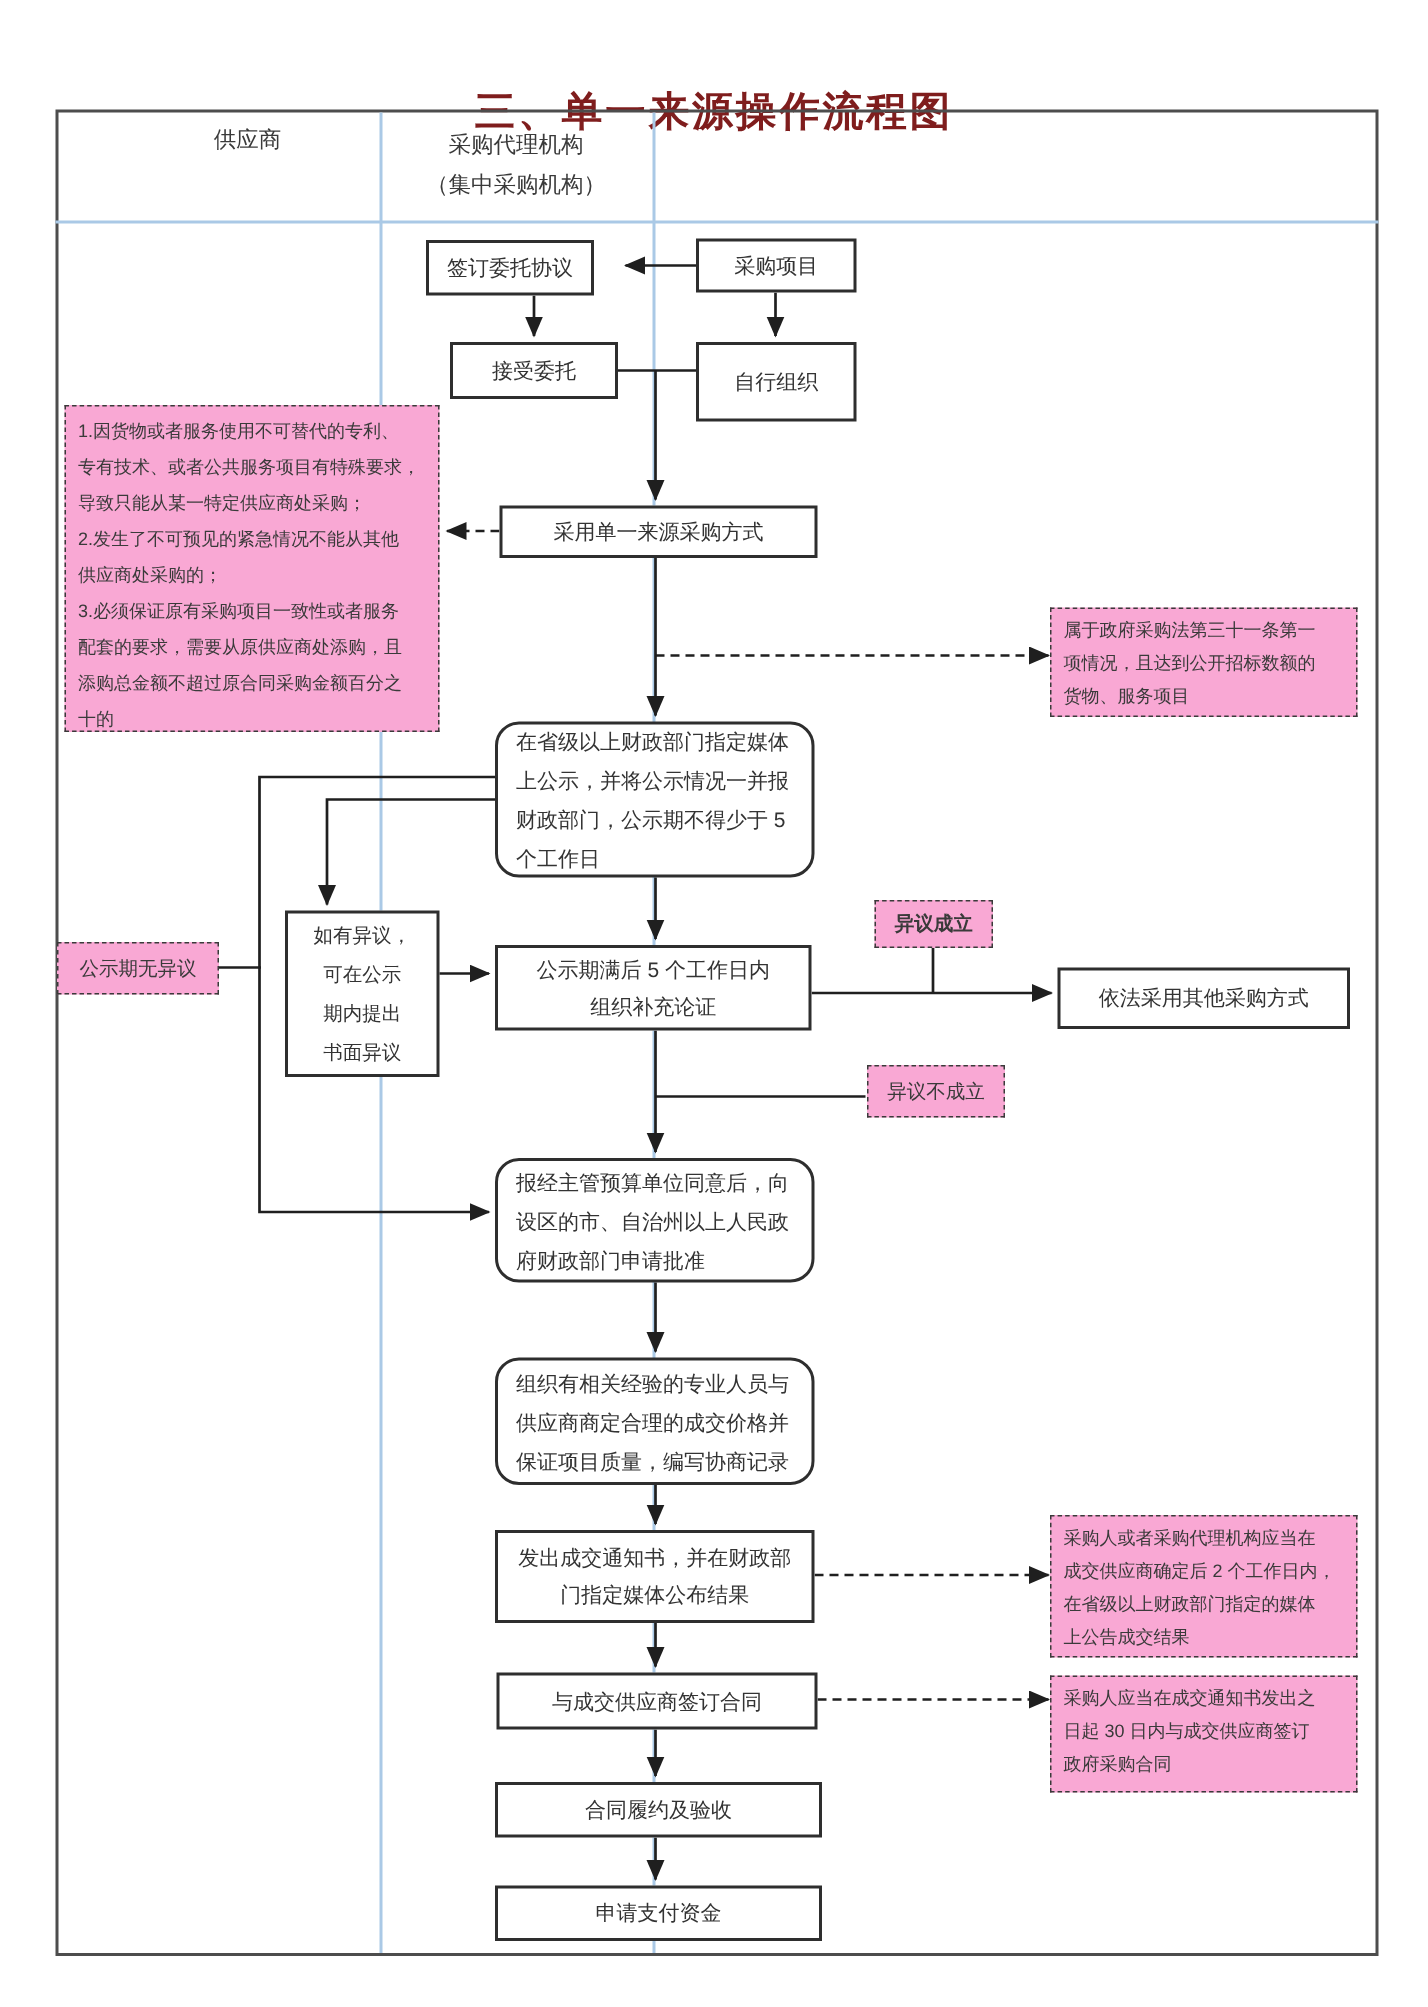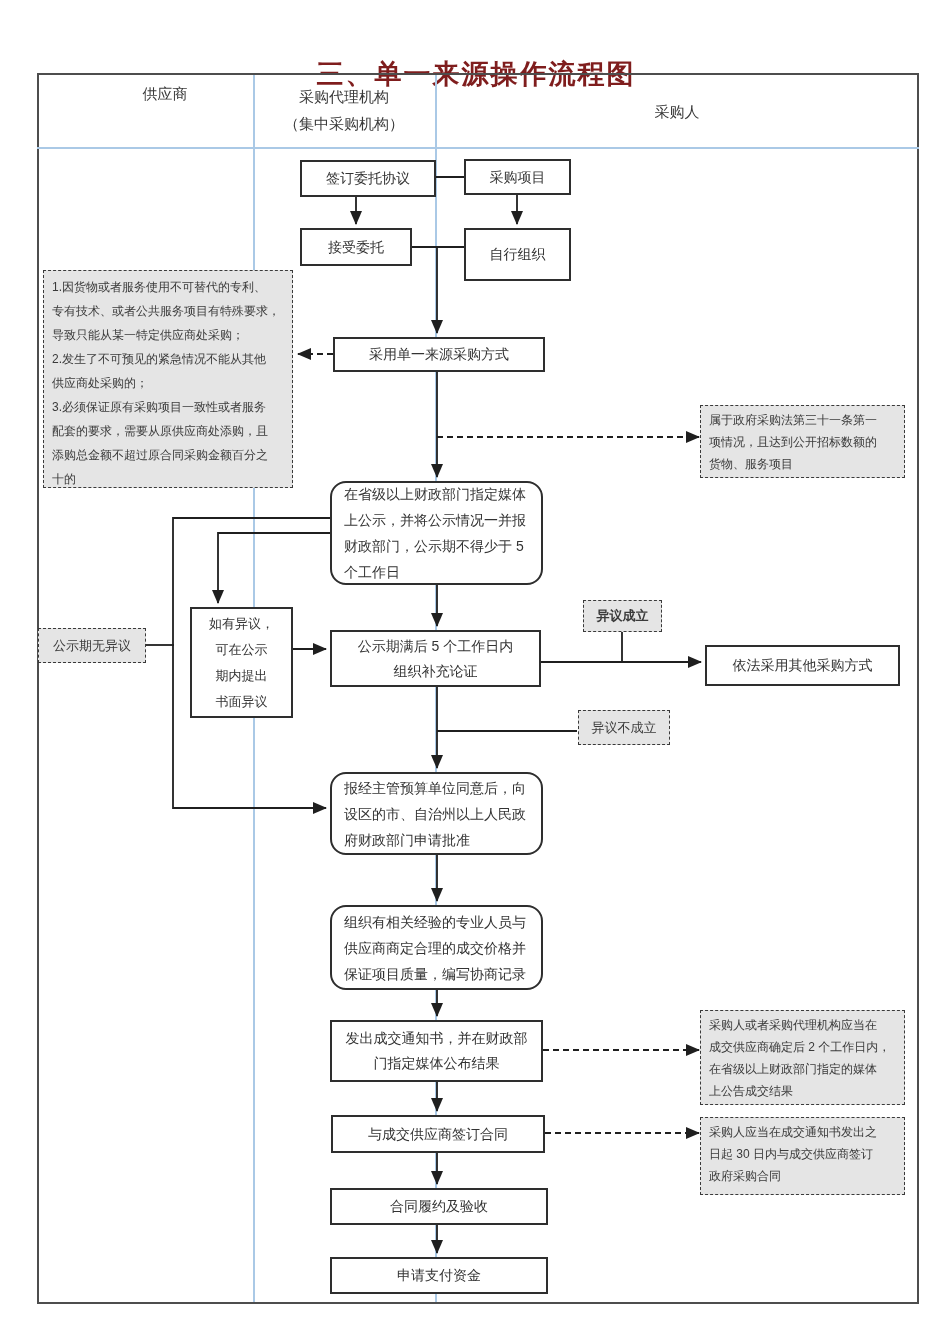--- a/index.html
+++ b/index.html
@@ -19,21 +19,21 @@
   .lane-divider{position:absolute;top:75px;width:2px;height:1227px;background:#aac9e6;}
   .header-sep{position:absolute;left:37px;top:147px;width:882px;height:2px;background:#aac9e6;}
   .lane-label{position:absolute;text-align:center;font-size:15px;color:#3a3a3a;white-space:pre-line;line-height:27px;}
   .node{
     position:absolute;box-sizing:border-box;background:#ffffff;
     border:2px solid #2e2e2e;display:flex;align-items:center;justify-content:center;
     text-align:center;font-size:14px;line-height:25px;white-space:pre-line;color:#333;
   }
   .node.align-left{justify-content:flex-start;text-align:left;padding-left:12px;line-height:26px;border-radius:16px;}
   .note{
-    position:absolute;box-sizing:border-box;background:#e5e5e5;
+    position:absolute;box-sizing:border-box;background:#f9a8d4;
     border:1px dashed #3a3a3a;font-size:12px;line-height:24px;
     white-space:pre-line;text-align:left;color:#3a3a3a;padding:4px 8px;
   }
   .note.small-note{line-height:22px;padding:3px 8px;}
   .note.tag{display:flex;align-items:center;justify-content:center;text-align:center;font-size:13px;padding:0;}
   svg.connectors{position:absolute;left:0;top:0;z-index:1;}
   .node,.note{z-index:2;}
   .lane-label{z-index:2;}
 </style>
 </head>
@@ -44,21 +44,20 @@
   <div class="title">三、单一来源操作流程图</div>
 
   <div class="frame"></div>
   <div class="lane-divider" style="left:253px;"></div>
   <div class="lane-divider" style="left:435px;"></div>
   <div class="header-sep"></div>
 
   <div class="lane-label" style="left:37px;top:80px;width:256px;text-align:center;">供应商</div>
   <div class="lane-label" style="left:253px;top:83px;width:182px;">采购代理机构
 （集中采购机构）</div>
-  <div class="lane-label" style="left:435px;top:98px;width:484px;">采购人</div>
 
   <svg class="connectors" width="952" height="1338">
     <defs>
       <marker id="arr" markerUnits="userSpaceOnUse" markerWidth="16" markerHeight="14" refX="13" refY="6" orient="auto">
         <path d="M0,0 L14,6 L0,12 Z" fill="#1f1f1f"></path>
       </marker>
     </defs>
     <g stroke="#1f1f1f" stroke-width="1.8" fill="none">
       <path d="M464,177 L417,177" marker-end="url(#arr)"></path>
       <path d="M356,197 L356,224" marker-end="url(#arr)"></path>
@@ -82,21 +81,21 @@
       <path d="M437,1225 L437,1253" marker-end="url(#arr)"></path>
     </g>
     <g stroke="#1f1f1f" stroke-width="1.8" fill="none" stroke-dasharray="6 4">
       <path d="M333,354 L298,354" marker-end="url(#arr)"></path>
       <path d="M437,437 L699,437" marker-end="url(#arr)"></path>
       <path d="M543,1050 L699,1050" marker-end="url(#arr)"></path>
       <path d="M545,1133 L699,1133" marker-end="url(#arr)"></path>
     </g>
   </svg>
 
-  <div class="node" style="left:300px;top:160px;width:136px;height:37px;">签订委托协议</div>
+  <div class="node" style="left:284px;top:160px;width:112px;height:37px;">签订委托协议</div>
   <div class="node" style="left:464px;top:159px;width:107px;height:36px;">采购项目</div>
   <div class="node" style="left:300px;top:228px;width:112px;height:38px;">接受委托</div>
   <div class="node" style="left:464px;top:228px;width:107px;height:53px;">自行组织</div>
   <div class="node" style="left:333px;top:337px;width:212px;height:35px;">采用单一来源采购方式</div>
   <div class="node align-left" style="left:330px;top:481px;width:213px;height:104px;">在省级以上财政部门指定媒体
 上公示，并将公示情况一并报
 财政部门，公示期不得少于 5
 个工作日</div>
   <div class="node" style="left:190px;top:607px;width:103px;height:111px;line-height:26px;font-size:13px;">如有异议，
 可在公示

